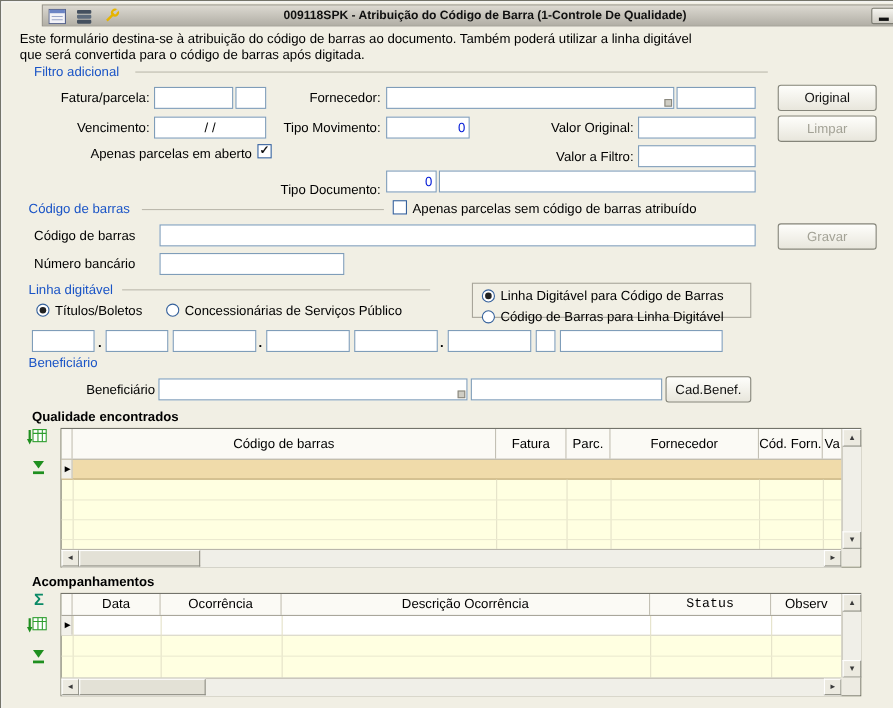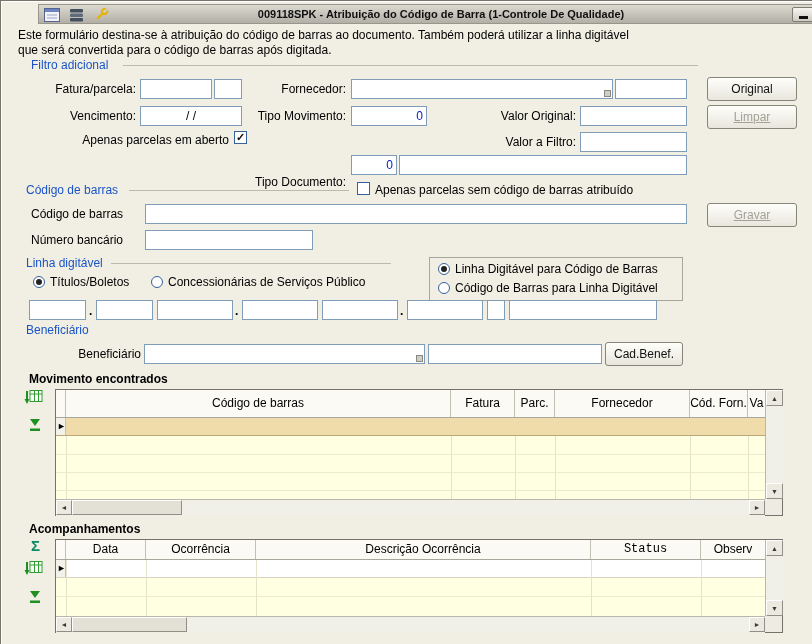--- a/index.html
+++ b/index.html
@@ -18,21 +18,21 @@
   .lbl{position:absolute;white-space:nowrap;}
   .lblr{position:absolute;text-align:right;white-space:nowrap;}
   .sect{position:absolute;color:#1a54c6;white-space:nowrap;}
   .sline{position:absolute;height:1px;background:#bcb9ad;}
   .inp{position:absolute;height:20px;border:1px solid #7F9DB9;background:#fff;
        font:12px "Liberation Sans",sans-serif;padding:1px 3px;box-sizing:border-box;}
   .inp.blue{color:#0019d6;text-align:right;}
   .inp.center{text-align:center;}
   .btn{position:absolute;height:24px;background:linear-gradient(#fefefb,#e8e6dc);
        border:1px solid #85857a;border-radius:3px;font:12px "Liberation Sans",sans-serif;color:#111;}
-  .btn:disabled{color:#a3a296;text-decoration:underline;}
+  .btn:disabled{color:#a3a296;}
   .cb{position:absolute;width:13px;height:13px;border:1px solid #35619c;background:#fff;
       font-size:11px;line-height:11px;text-align:center;font-weight:bold;color:#111;box-sizing:border-box;}
   .rd{position:absolute;width:12px;height:12px;border:1px solid #35619c;border-radius:50%;background:#fff;box-sizing:border-box;}
   .rd.sel::after{content:"";position:absolute;left:2px;top:2px;width:6px;height:6px;border-radius:50%;background:#222;}
   .gbox{position:absolute;border:1px solid #a8a59a;box-sizing:border-box;}
   .grip{position:absolute;width:7px;height:7px;background:#cfcdc4;border:1px solid #8b897f;box-sizing:border-box;}
   .grid{position:absolute;border:1px solid #73736b;background:#FFFFE1;box-sizing:border-box;}
   .ghead{position:absolute;background:#FBFAF5;border-bottom:1px solid #a9a69b;display:flex;box-sizing:border-box;}
   .hcell{border-right:1px solid #c3c0b4;display:flex;align-items:center;justify-content:center;
          text-align:center;box-sizing:border-box;overflow:hidden;line-height:13px;}
@@ -111,21 +111,21 @@
   <input class="inp blue" style="left: 350px; top: 105px; width: 76px;" value="0">
   <div class="lblr" style="left:458px;width:117px;top:108px;">Valor Original:</div>
   <input class="inp" style="left: 579px; top: 105px; width: 107px;">
   <button class="btn" style="left:706px;top:104px;width:90px;" disabled="">Limpar</button>
 
   <div class="lblr" style="left:58px;width:170px;top:132px;">Apenas parcelas em aberto</div>
   <span class="cb" style="left:233px;top:130px;">✓</span>
   <div class="lblr" style="left:458px;width:117px;top:134px;">Valor a Filtro:</div>
   <input class="inp" style="left: 579px; top: 131px; width: 107px;">
 
-  <div class="lblr" style="left:228px;width:117px;top:174px;">Tipo Documento:</div>
+  <div class="lblr" style="left:228px;width:117px;top:164px;">Tipo Documento:</div>
   <input class="inp blue" style="left: 350px; top: 154px; width: 46px;" value="0">
   <input class="inp" style="left: 398px; top: 154px; width: 288px;">
 
   <div class="sect" style="left:25px;top:182px;">Código de barras</div>
   <div class="sline" style="left:128px;top:189px;width:220px;"></div>
   <span class="cb" style="left:356px;top:181px;"></span>
   <div class="lbl" style="left:374px;top:182px;">Apenas parcelas sem código de barras atribuído</div>
 
   <div class="lbl" style="left:30px;top:206px;">Código de barras</div>
   <input class="inp" style="left: 144px; top: 203px; width: 542px;">
@@ -133,21 +133,21 @@
   <div class="lbl" style="left:30px;top:232px;">Número bancário</div>
   <input class="inp" style="left: 144px; top: 229px; width: 168px;">
 
   <div class="sect" style="left:25px;top:255px;">Linha digitável</div>
   <div class="sline" style="left:110px;top:262px;width:280px;"></div>
   <span class="rd sel" style="left:32px;top:275px;"></span>
   <div class="lbl" style="left:49px;top:274px;">Títulos/Boletos</div>
   <span class="rd" style="left:150px;top:275px;"></span>
   <div class="lbl" style="left:167px;top:274px;">Concessionárias de Serviços Público</div>
 
-  <div class="gbox" style="left:428px;top:256px;width:254px;height:44px;">
+  <div class="gbox" style="left:428px;top:256px;width:254px;height:32px;">
     <span class="rd sel" style="left:8px;top:5px;"></span>
     <div class="lbl" style="left:25px;top:4px;">Linha Digitável para Código de Barras</div>
     <span class="rd" style="left:8px;top:24px;"></span>
     <div class="lbl" style="left:25px;top:23px;">Código de Barras para Linha Digitável</div>
   </div>
 
   <input class="inp" style="left: 28px; top: 299px; width: 57px;">
   <div class="lbl bold" style="left:88px;top:303px;">.</div>
   <input class="inp" style="left: 95px; top: 299px; width: 57px;">
   <input class="inp" style="left: 156px; top: 299px; width: 76px;">
@@ -159,21 +159,21 @@
   <input class="inp" style="left: 486px; top: 299px; width: 18px;">
   <input class="inp" style="left: 508px; top: 299px; width: 148px;">
 
   <div class="sect" style="left:25px;top:322px;">Beneficiário</div>
   <div class="lblr" style="left:40px;width:100px;top:346px;">Beneficiário</div>
   <input class="inp" style="left: 143px; top: 343px; width: 281px;">
   <div class="grip" style="left:415px;top:354px;"></div>
   <input class="inp" style="left: 427px; top: 343px; width: 174px;">
   <button class="btn" style="left:604px;top:341px;width:78px;">Cad.Benef.</button>
 
-  <div class="lbl bold" style="left:28px;top:371px;">Movimento encontrados</div>
+  <div class="lbl bold" style="left:28px;top:371px;">Qualidade encontrados</div>
   <span class="icon" style="left:23px;top:388px;"><svg width="19" height="18">
         <rect x="6" y="1.5" width="12" height="11" fill="#fff" stroke="#2F9E2F"></rect>
         <line x1="6" y1="5" x2="18" y2="5" stroke="#2F9E2F"></line>
         <line x1="10.5" y1="1.5" x2="10.5" y2="12.5" stroke="#2F9E2F"></line>
         <line x1="14.5" y1="1.5" x2="14.5" y2="12.5" stroke="#2F9E2F"></line>
         <path d="M3 2 V11" stroke="#1f8f1f" stroke-width="2"></path>
         <path d="M0.5 10 L3 15 L5.5 10 Z" fill="#1f8f1f"></path>
       </svg></span>
   <span class="icon" style="left:26px;top:416px;"><svg width="16" height="16">
         <path d="M3 2 h10 l-5 7 z" fill="#1f8f1f"></path>

